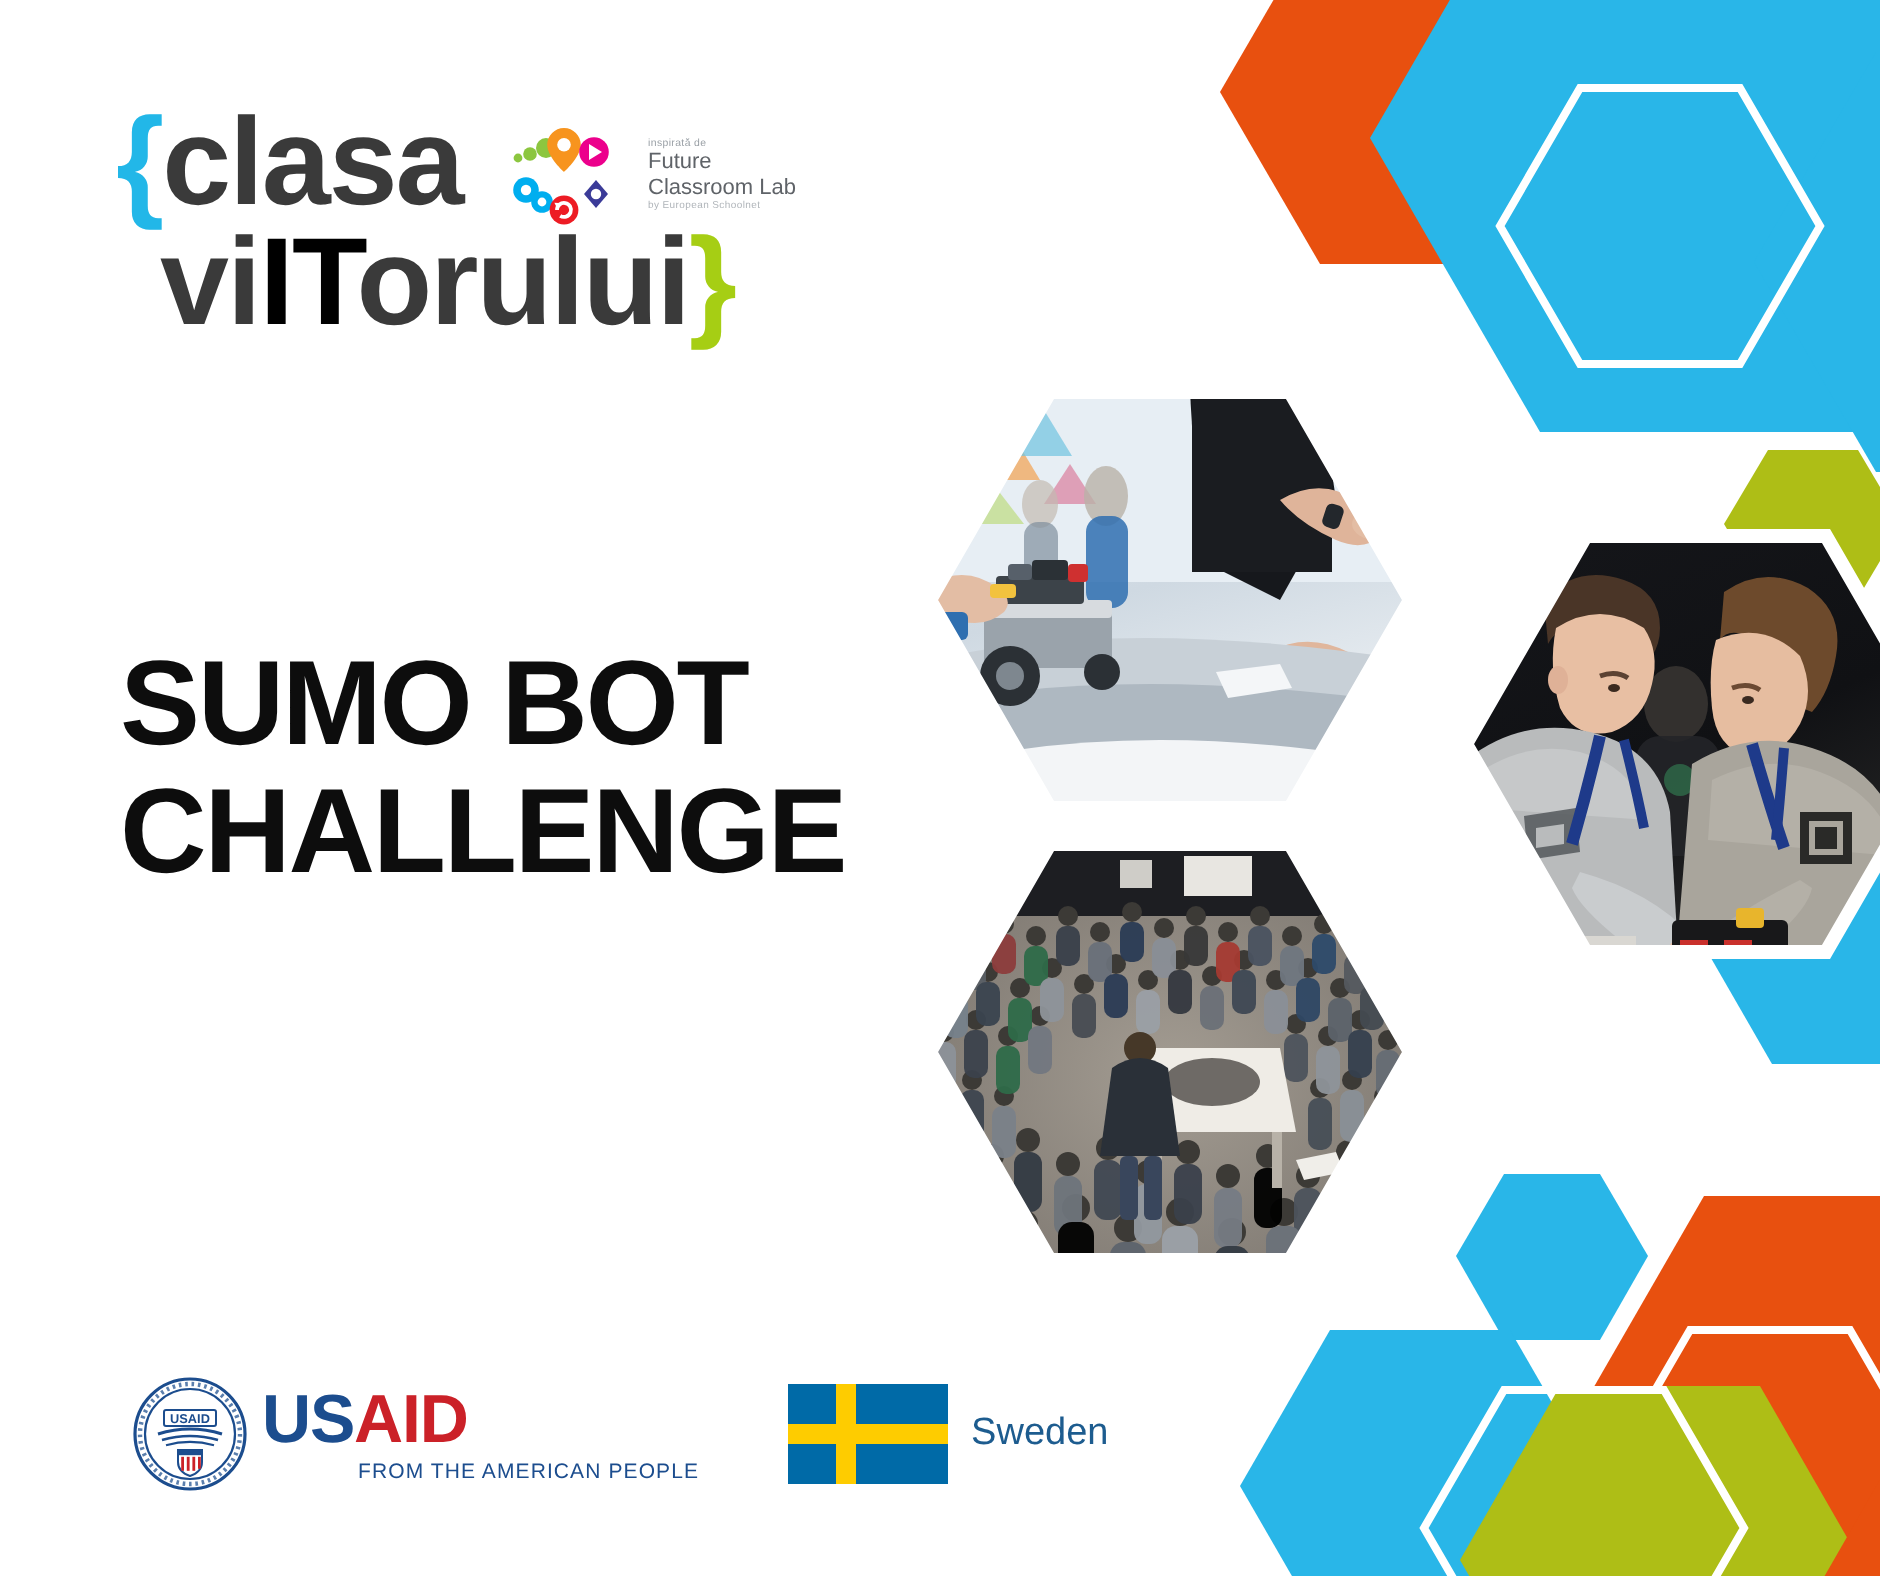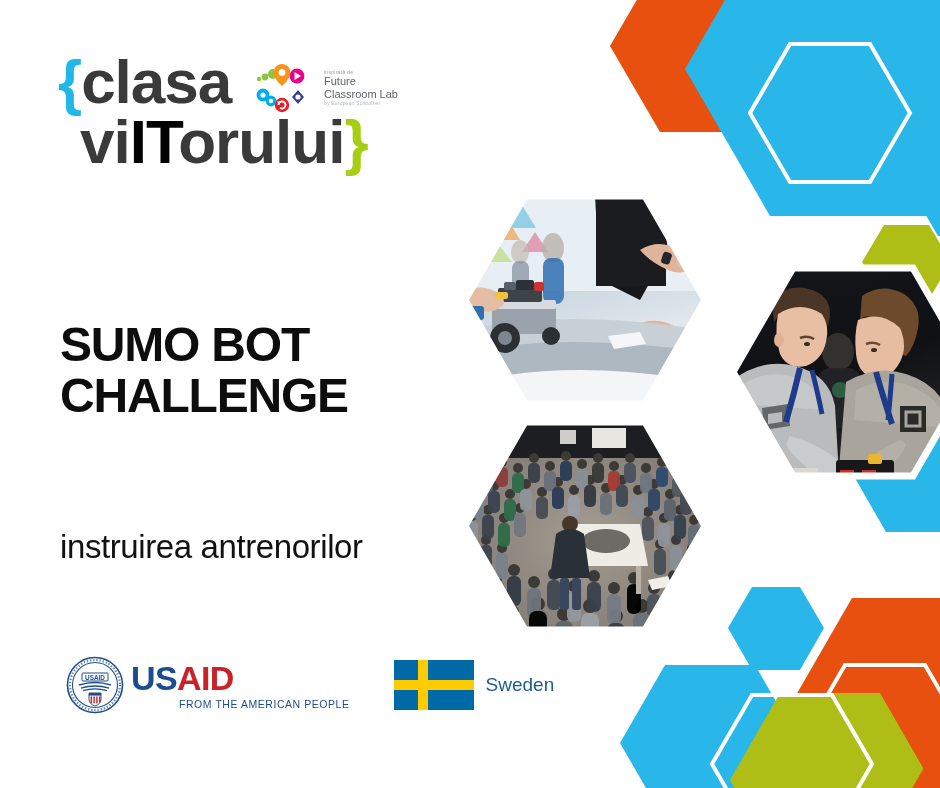--- a/index.html
+++ b/index.html
@@ -47,36 +47,36 @@
   .fcl-mark { width:52px; height:52px; }
   .fcl-text { line-height:1.15; }
   .fcl-pre { font-size:5.2px; color:#9aa0a6; letter-spacing:.2px; }
   .fcl-main { font-size:11px; color:#5f6368; }
   .fcl-post { font-size:5px; color:#b0b5ba; letter-spacing:.2px; }
 
   
   .headline {
     position:absolute; left:60px; top:320px;
     width:420px;
-    font-size:48px; font-weight:bold;
+    font-size:60px; font-weight:bold;
     line-height:1.06; letter-spacing:-1.2px;
     color:#0d0d0d;
   }
   .headline .hl-line { display:block; white-space:nowrap; }
 
   .subhead {
     position:absolute; left:60px; top:528px;
     font-size:33px; font-weight:normal;
     color:#111111; letter-spacing:-.4px;
     white-space:nowrap;
   }
 
   
   .footer-logos {
-    position:absolute; left:66px; top:656px;
+    position:absolute; left:66px; top:688px;
     display:flex; align-items:center; gap:44px;
   }
 
   
   .usaid { display:flex; align-items:center; gap:7px; }
   .usaid-seal { width:58px; height:58px; }
   .usaid-text { display:flex; flex-direction:column; }
   .usaid-word { font-size:34px; font-weight:bold; letter-spacing:-.6px; line-height:1; }
   .usaid-us { color:#1c4d8e; }
   .usaid-aid { color:#cb2128; }
@@ -481,21 +481,20 @@
         <div class="fcl-post">by European Schoolnet</div>
       </div>
     </div>
   </div>
 
   <div class="headline">
     <span class="hl-line">SUMO BOT</span>
     <span class="hl-line">CHALLENGE</span>
   </div>
 
-  <div class="subhead">instruirea antrenorilor</div>
 
   <div class="footer-logos">
 
     <div class="usaid">
       <div class="usaid-seal">
         <svg viewBox="0 0 58 58" width="58" height="58" xmlns="http://www.w3.org/2000/svg">
           <circle cx="29" cy="29" r="27.5" fill="#ffffff" stroke="#1c4d8e" stroke-width="1.6"></circle>
           <circle cx="29" cy="29" r="22.5" fill="#ffffff" stroke="#1c4d8e" stroke-width="1.1"></circle>
 
           <circle cx="29" cy="29" r="25" fill="none" stroke="#1c4d8e" stroke-width="2.2" stroke-dasharray="1.3 1.9" opacity="0.72"></circle>

